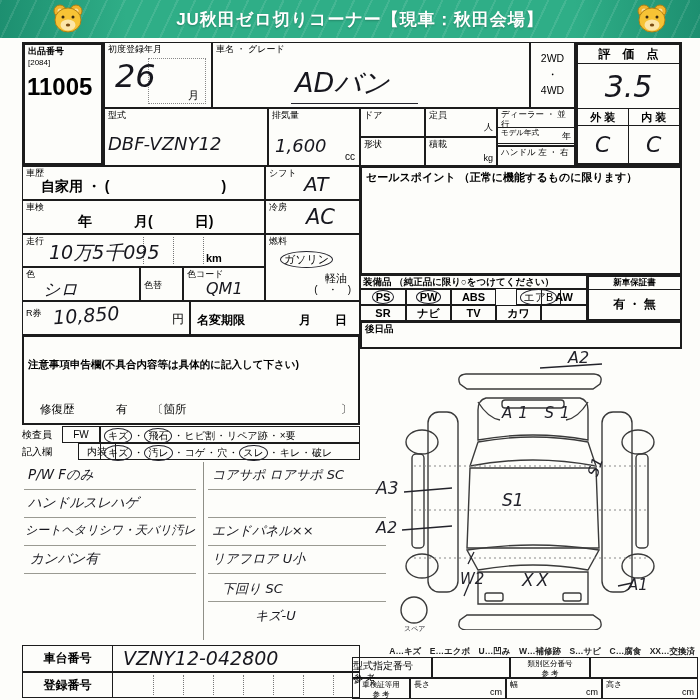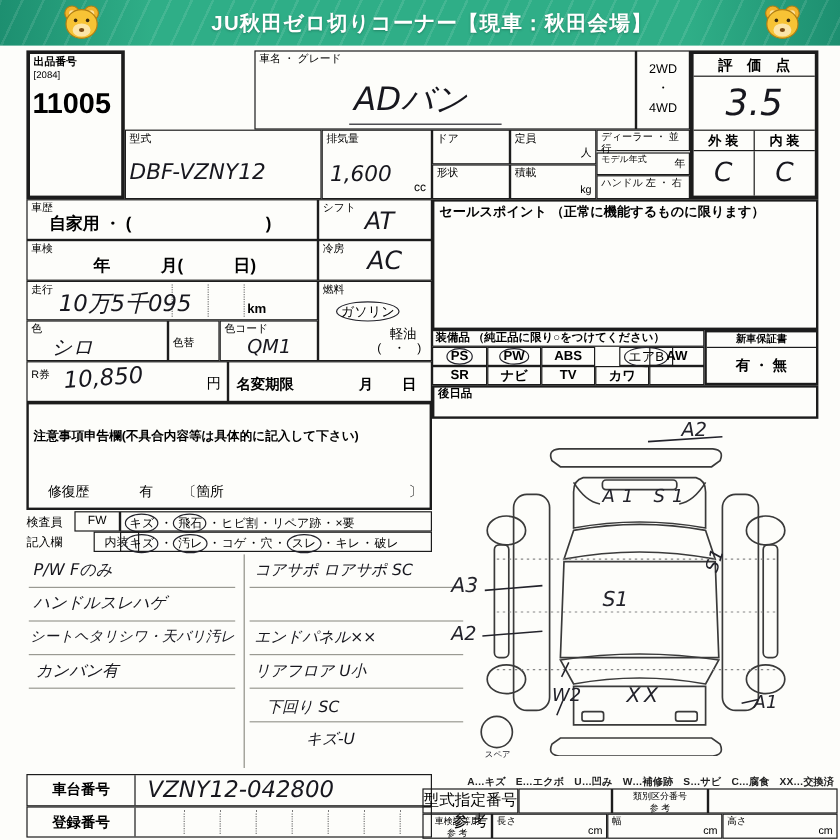--- a/index.html
+++ b/index.html
@@ -56,20 +56,26 @@
       <ellipse cx="16" cy="22" rx="2.2" ry="1.6" fill="#7a4a12"></ellipse>
     </svg>
   </div>
 
   <div class="b b3" style="left:22px;top:42px;width:82px;height:124px">
     <span class="l" style="font-weight:bold">出品番号</span>
     <span class="l" style="font-size:8px">[2084]</span>
     <div class="a" style="left:2px;top:28px;width:76px;font-size:24px;font-weight:bold;letter-spacing:0">11005</div>
   </div>
 
+  <div class="b" style="left:104px;top:42px;width:108px;height:66px">
+    <span class="l">初度登録年月</span>
+    <div class="a" style="right:5px;top:15px;width:58px;height:46px;border:1px dotted #888"></div>
+    <div class="a hw" style="left:10px;top:14px;font-size:32px">26</div>
+    <div class="a" style="right:12px;bottom:4px;font-size:11px">月</div>
+  </div>
 
   <div class="b" style="left:212px;top:42px;width:318px;height:66px">
     <span class="l">車名 ・ グレード</span>
     <div class="a hw" style="left:78px;top:22px;font-size:27px;border-bottom:1.5px solid #23232b;padding:0 28px 2px 4px">ADバン</div>
   </div>
 
   <div class="b ctr" style="left:530px;top:42px;width:45px;height:66px;font-size:10.5px;line-height:1.5">
     <div>
       <div>2WD</div>
       <div>・</div>
@@ -106,21 +112,21 @@
     <span class="l">定員</span>
     <div class="a" style="right:3px;bottom:2px;font-size:9px">人</div>
   </div>
   <div class="b" style="left:360px;top:137px;width:65px;height:29px">
     <span class="l">形状</span>
   </div>
   <div class="b" style="left:425px;top:137px;width:72px;height:29px">
     <span class="l">積載</span>
     <div class="a" style="right:3px;bottom:2px;font-size:9px">kg</div>
   </div>
-  <div class="b" style="left:497px;top:108px;width:78px;height:18px">
+  <div class="b" style="left:497px;top:108px;width:78px;height:36px">
     <span class="l" style="font-size:8.5px">ディーラー ・ 並行</span>
   </div>
   <div class="b" style="left:497px;top:127px;width:78px;height:19px">
     <span class="l" style="font-size:7.5px">モデル年式</span>
     <div class="a" style="right:3px;bottom:2px;font-size:9px">年</div>
   </div>
   <div class="b" style="left:497px;top:146px;width:78px;height:20px">
     <span class="l" style="font-size:8.5px">ハンドル 左 ・ 右</span>
   </div>
 
@@ -337,21 +343,21 @@
     <div class="dotv" style="left:190px"></div>
     <div class="dotv" style="left:220px"></div>
     <div class="dotv" style="left:250px"></div>
     <div class="dotv" style="left:280px"></div>
     <div class="dotv" style="left:310px"></div>
   </div>
 
   <div class="a" style="left:355px;top:646px;width:340px;text-align:right;font-size:8.5px;color:#222;font-weight:bold">A…キズ　E…エクボ　U…凹み　W…補修跡　S…サビ　C…腐食　XX…交換済</div>
 
   <div class="b" style="left:352px;top:657px;width:80px;height:21px">
-    <div style="font-size:13px;text-align:center;line-height:1.3;padding-top:1px">
+    <div style="font-size:10px;text-align:left;line-height:1.3;padding-top:1px">
       <div>型式指定番号</div>
       <div>参 考</div>
     </div>
   </div>
   <div class="b" style="left:432px;top:657px;width:78px;height:21px"></div>
   <div class="b" style="left:510px;top:657px;width:80px;height:21px">
     <div style="font-size:7.5px;text-align:center;line-height:1.3;padding-top:1px">
       <div>類別区分番号</div>
       <div>参 考</div>
     </div>

